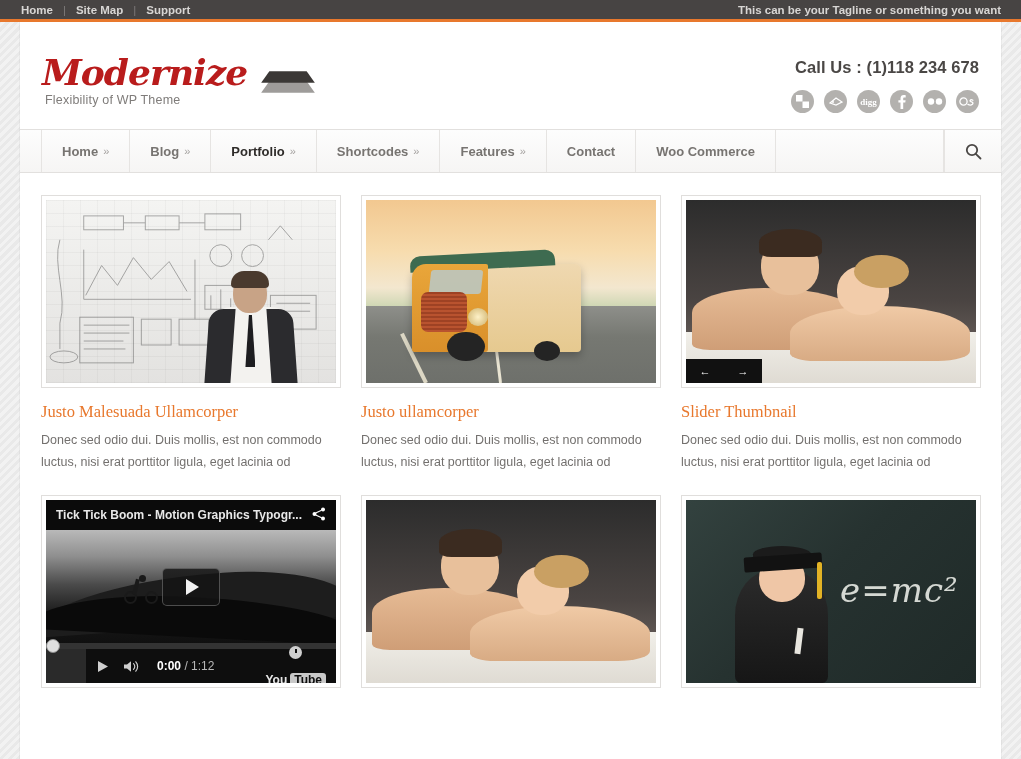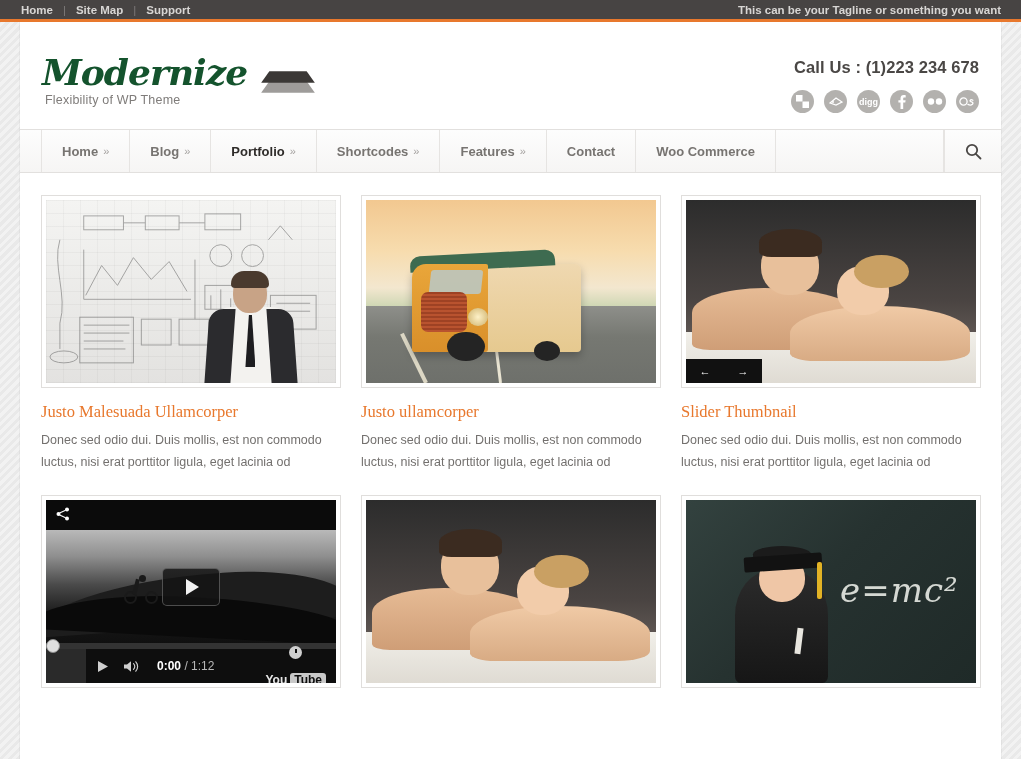--- a/index.html
+++ b/index.html
@@ -39,21 +39,21 @@
   
   #header {
     height: 107px; display: flex; align-items: flex-start;
     justify-content: space-between; padding: 32px 22px 0 22px;
   }
   .logo-block { display: flex; align-items: flex-start; }
   .logo-text { line-height: 1; }
   .logo-name {
     font-family: "DejaVu Serif", serif;
     font-style: italic; font-weight: bold;
-    font-size: 36px; color: #14532d; letter-spacing: -1px;
+    font-size: 36px; color: #b91c1c; letter-spacing: -1px;
     display: block; margin-bottom: 4px;
   }
   .logo-tag {
     display: block; font-size: 12.5px; color: #7f7c7a;
     letter-spacing: .2px; padding-left: 3px;
   }
   .logo-mark { margin: 8px 0 0 18px; position: relative; width: 46px; height: 34px; }
   .logo-mark .dia {
     position: absolute; width: 44px; height: 20px;
     transform: perspective(46px) rotateX(56deg);
@@ -62,21 +62,21 @@
   .logo-mark .dia.front { background: #3b3836; top: 4px; left: 1px; }
 
   .header-right { text-align: right; padding-top: 4px; }
   .callus { font-size: 16.5px; font-weight: bold; color: #4a4745; letter-spacing: .1px; }
   .socials { display: flex; gap: 10px; justify-content: flex-end; margin-top: 13px; }
   .soc {
     width: 23px; height: 23px; border-radius: 50%;
     background: #b3b1ae; color: #fff;
     display: flex; align-items: center; justify-content: center;
     font-size: 9px; font-weight: bold; cursor: pointer;
-    font-family: Liberation Sans, sans-serif;
+    font-family: Liberation Serif, serif;
   }
   .soc svg { display:block; }
 
   
   #nav {
     height: 44px; border-top: 1px solid #e2e0de; border-bottom: 1px solid #e2e0de;
     background: linear-gradient(#fdfdfd, #f6f5f4);
     display: flex; align-items: stretch;
   }
   #nav .menu { display: flex; align-items: stretch; flex: 1; }
@@ -307,21 +307,21 @@
         <span class="logo-name">Modernize</span>
         <span class="logo-tag">Flexibility of WP Theme</span>
       </div>
       <div class="logo-mark">
         <div class="dia back"></div>
         <div class="dia front"></div>
       </div>
     </div>
 
     <div class="header-right">
-      <div class="callus">Call Us : (1)223 234 678</div>
+      <div class="callus">Call Us : (1)118 234 678</div>
       <div class="socials">
         <div class="soc">
           <svg width="13" height="13" viewBox="0 0 12 12">
               <rect x="0" y="0" width="6" height="6" fill="#fff"></rect>
               <rect x="6" y="6" width="6" height="6" fill="#fff"></rect>
             </svg>
         </div>
         <div class="soc">
           <svg width="14" height="10" viewBox="0 0 14 10">
               <path d="M1 6 L7 1 L13 5 L7 8 Z" fill="none" stroke="#fff" stroke-width="1.3"></path>
@@ -486,20 +486,21 @@
       </div>
     </div>
 
     <div class="grid">
 
       <div class="col">
         <div class="thumb">
           <div class="ph">
             <div class="video">
               <div class="v-title">
+                <span>Tick Tick Boom - Motion Graphics Typogr...</span>
                 <span class="v-share">
                   <svg width="14" height="14" viewBox="0 0 14 14">
                       <circle cx="11" cy="2.5" r="2" fill="#fff"></circle>
                       <circle cx="11" cy="11.5" r="2" fill="#fff"></circle>
                       <circle cx="2.5" cy="7" r="2" fill="#fff"></circle>
                       <line x1="3.6" y1="6" x2="9.6" y2="3.2" stroke="#fff" stroke-width="1.2"></line>
                       <line x1="3.6" y1="8" x2="9.6" y2="10.8" stroke="#fff" stroke-width="1.2"></line>
                     </svg>
                 </span>
               </div>

